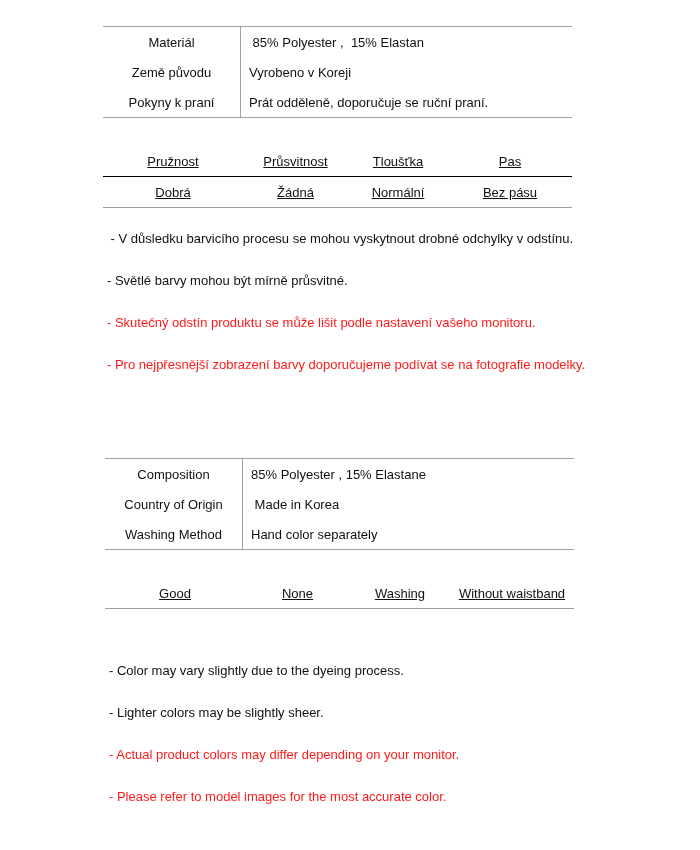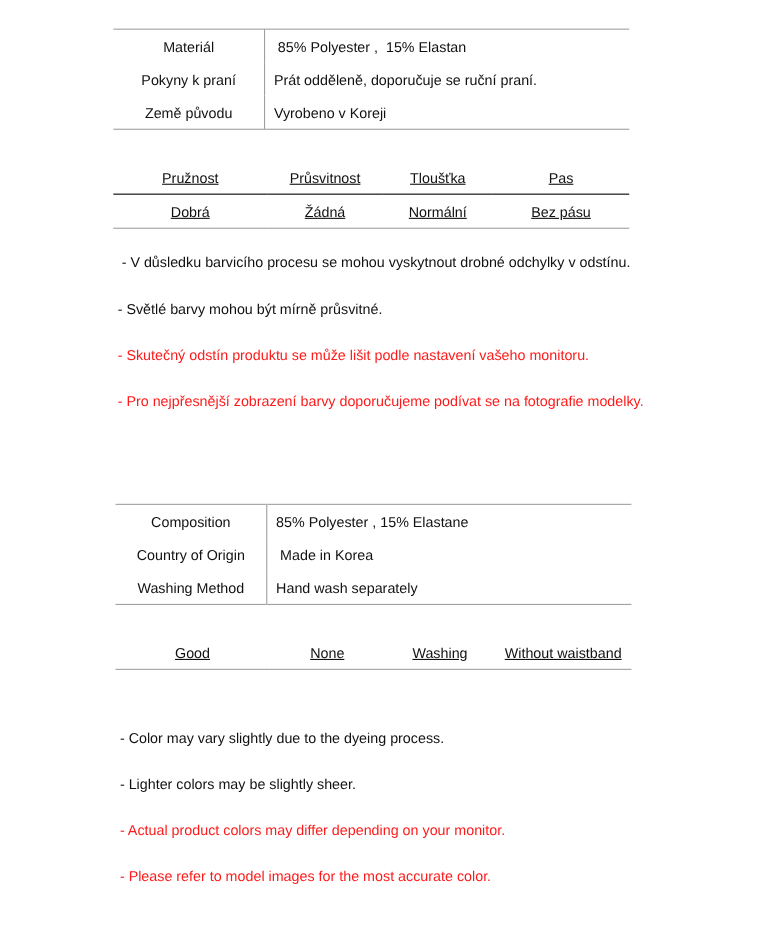--- a/index.html
+++ b/index.html
@@ -33,26 +33,26 @@
 </head>
 <body>
 
 <table id="info-cz" class="info-table">
   <tbody>
       <tr>
     <td class="label">Materiál</td>
     <td class="value" style="white-space:pre"> 85% Polyester ,  15% Elastan</td>
   </tr>
   <tr>
+    <td class="label">Země původu</td>
+    <td class="value">Vyrobeno v Koreji</td>
+  </tr>
+  <tr>
     <td class="label">Pokyny k praní</td>
     <td class="value">Prát odděleně, doporučuje se ruční praní.</td>
-  </tr>
-  <tr>
-    <td class="label">Země původu</td>
-    <td class="value">Vyrobeno v Koreji</td>
   </tr>
 </tbody>
   </table>
 
 <table id="spec-cz" class="spec-table">
   <tbody>
       <tr class="head">
     <td class="c1">Pružnost</td>
     <td class="c2">Průsvitnost</td>
     <td class="c3">Tloušťka</td>
@@ -77,21 +77,21 @@
       <tr>
     <td class="label">Composition</td>
     <td class="value">85% Polyester , 15% Elastane</td>
   </tr>
   <tr>
     <td class="label">Country of Origin</td>
     <td class="value" style="white-space:pre"> Made in Korea</td>
   </tr>
   <tr>
     <td class="label">Washing Method</td>
-    <td class="value">Hand wash separately</td>
+    <td class="value">Hand color separately</td>
   </tr>
 </tbody>
   </table>
 
 <table id="spec-en" class="spec-table">
   <tbody>
   <tr class="vals">
     <td class="c1">Good</td>
     <td class="c2">None</td>
     <td class="c3">Washing</td>

